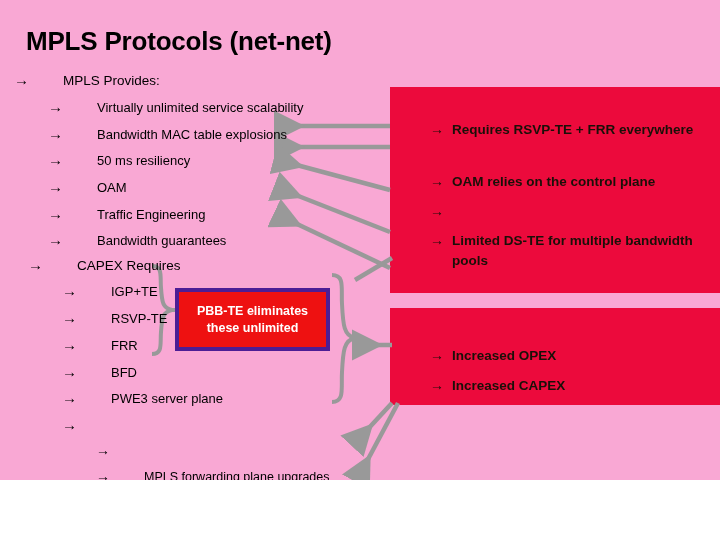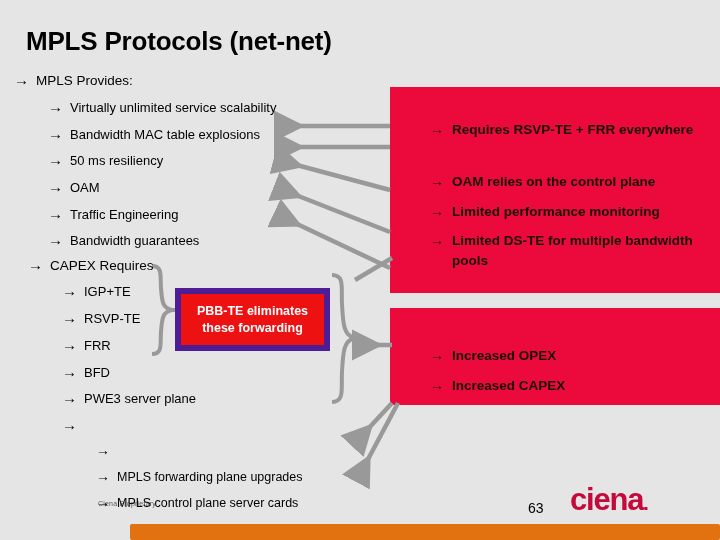--- a/index.html
+++ b/index.html
@@ -3,22 +3,22 @@
 <meta charset="utf-8">
 <style>
   html, body {
     margin: 0;
     padding: 0;
     background: #ffffff;
   }
   #slide {
     position: relative;
     width: 720px;
-    height: 540px;
-    background: #e5e5e5;
+    height: 480px;
+    background: #f9a8d4;
     overflow: hidden;
     font-family: "Liberation Sans", sans-serif;
     color: #000000;
   }
 
   
   #slide-title {
     position: absolute;
     left: 26px;
     top: 26px;
@@ -38,20 +38,21 @@
     line-height: 1.1;
   }
   .bullet .arw {
     display: inline-block;
     font-size: 15px;
     line-height: 1;
     margin-right: 7px;
   }
   .bullet .txt {
     display: inline-block;
+    margin-left: 27px;
   }
 
   
   .lvl1 { font-size: 13.5px; }
   .lvl1 .arw { font-size: 15px; }
   .lvl2 { font-size: 13px; }
   .lvl2 .arw { font-size: 15px; }
   .lvl3 { font-size: 12.5px; }
   .lvl3 .arw { font-size: 14px; }
 
@@ -81,21 +82,21 @@
   .red-bullet .txt { max-width: 250px; }
 
   
   #pbb-box {
     position: absolute;
     left: 175px;
     top: 288px;
     width: 155px;
     height: 63px;
     background: #EE1111;
-    border: 6px solid #4c1d95;
+    border: 4px solid #4c1d95;
     box-sizing: border-box;
     display: flex;
     align-items: center;
     justify-content: center;
     text-align: center;
     color: #ffffff;
     font-size: 12.5px;
     font-weight: bold;
     line-height: 1.3;
     padding: 0 6px;
@@ -258,35 +259,34 @@
     <span class="txt">MPLS forwarding plane upgrades</span>
   </div>
   <div class="bullet lvl3" style="left:96px; top:495px;">
     <span class="arw">→</span>
     <span class="txt">MPLS control plane server cards</span>
   </div>
 
   <div id="pbb-box">
     <span>
       <span>PBB-TE eliminates</span><br>
-      <span>these forwarding</span>
+      <span>these unlimited</span>
     </span>
   </div>
 
   <div class="red-bullet" style="left:430px; top:120px; width:265px;">
     <span class="arw">→</span>
     <span class="txt">Requires RSVP-TE + FRR everywhere</span>
   </div>
   <div class="red-bullet" style="left:430px; top:172px; width:275px;">
     <span class="arw">→</span>
     <span class="txt">OAM relies on the control plane</span>
   </div>
   <div class="red-bullet" style="left:430px; top:202px; width:275px;">
     <span class="arw">→</span>
-    <span class="txt">Limited performance monitoring</span>
   </div>
   <div class="red-bullet" style="left:430px; top:231px; width:265px;">
     <span class="arw">→</span>
     <span class="txt">Limited DS-TE for multiple bandwidth pools</span>
   </div>
 
   <div class="red-bullet" style="left:430px; top:346px;">
     <span class="arw">→</span>
     <span class="txt">Increased OPEX</span>
   </div>

